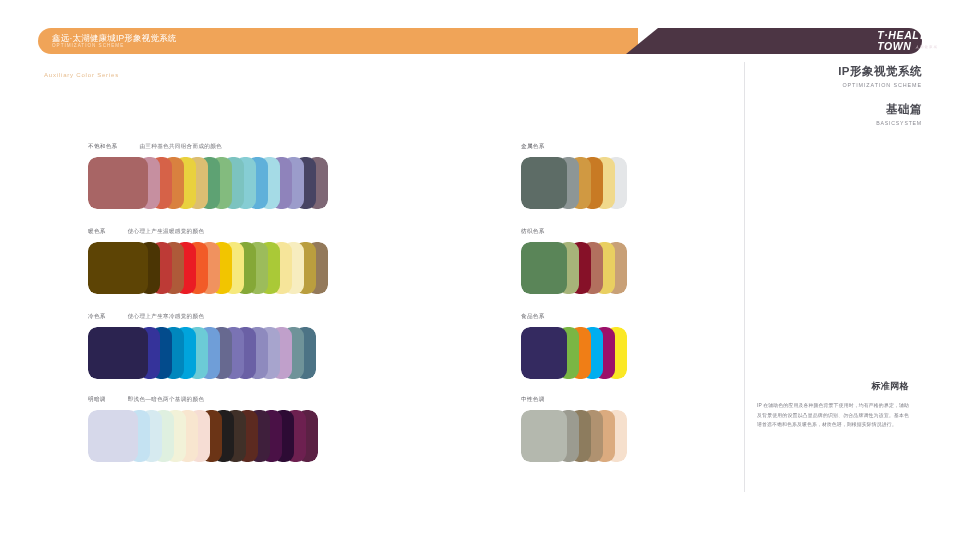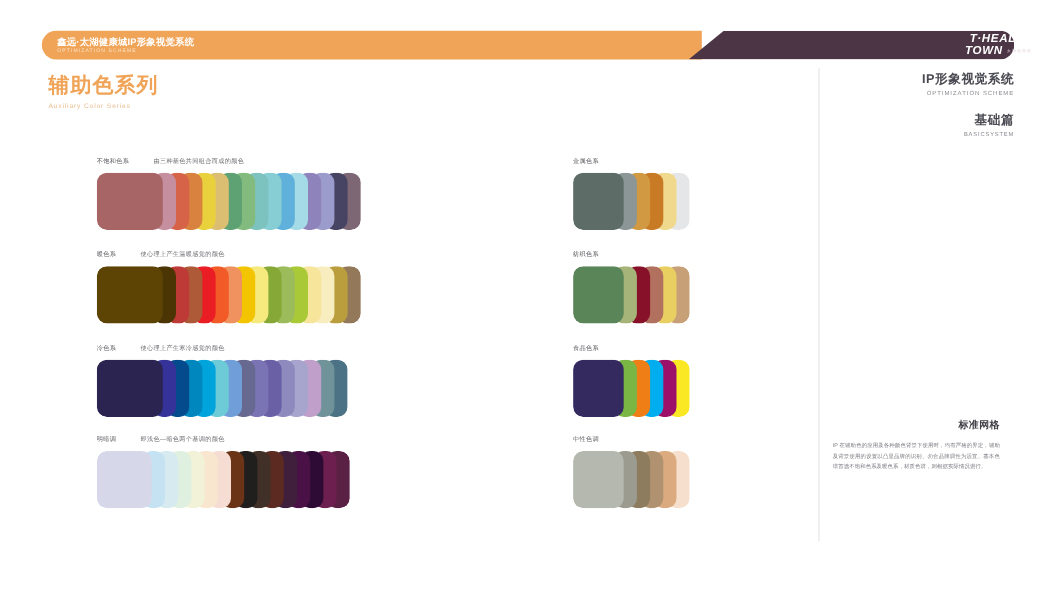--- a/index.html
+++ b/index.html
@@ -36,37 +36,37 @@
     width: 296px; height: 26px;
     background: #4c3544;
     border-top-right-radius: 13px;
     border-bottom-right-radius: 13px;
     clip-path: polygon(32px 0, 100% 0, 100% 100%, 0 100%);
   }
   .header-title-cn {
     position: absolute;
     left: 52px; top: 5px;
     font-size: 8.5px;
-    font-weight: bold;
+    font-weight: normal;
     color: #ffffff;
     letter-spacing: 0.2px;
     white-space: nowrap;
   }
   .header-title-en {
     position: absolute;
     left: 52px; top: 15px;
     font-size: 4.6px;
     color: #fbe0c4;
     letter-spacing: 1px;
     white-space: nowrap;
   }
   .logo {
     position: absolute;
     right: 22px; top: 2px;
-    text-align: right;
+    text-align: left;
   }
   .logo-line1, .logo-line2 {
     font-size: 10.5px;
     font-weight: bold;
     font-style: italic;
     color: #ffffff;
     letter-spacing: 0.6px;
     line-height: 11px;
     white-space: nowrap;
   }
@@ -197,21 +197,20 @@
   <div class="header-right"></div>
   <div class="header-title-cn">鑫远·太湖健康城IP形象视觉系统</div>
   <div class="header-title-en">OPTIMIZATION SCHEME</div>
   <div class="logo">
     <div class="logo-line1">T·HEALTH</div>
     <div class="logo-line2"><span>TOWN</span><span class="logo-sub">太湖健康城</span></div>
   </div>
 </div>
 
 <div class="page-title">
-  <div class="page-title-cn">辅助色系列</div>
   <div class="page-title-en">Auxiliary Color Series</div>
 </div>
 
 <div class="right-titles">
   <div class="rt-cn-1">IP形象视觉系统</div>
   <div class="rt-en-1">OPTIMIZATION SCHEME</div>
   <div class="rt-cn-2">基础篇</div>
   <div class="rt-en-2">BASICSYSTEM</div>
 </div>
 

